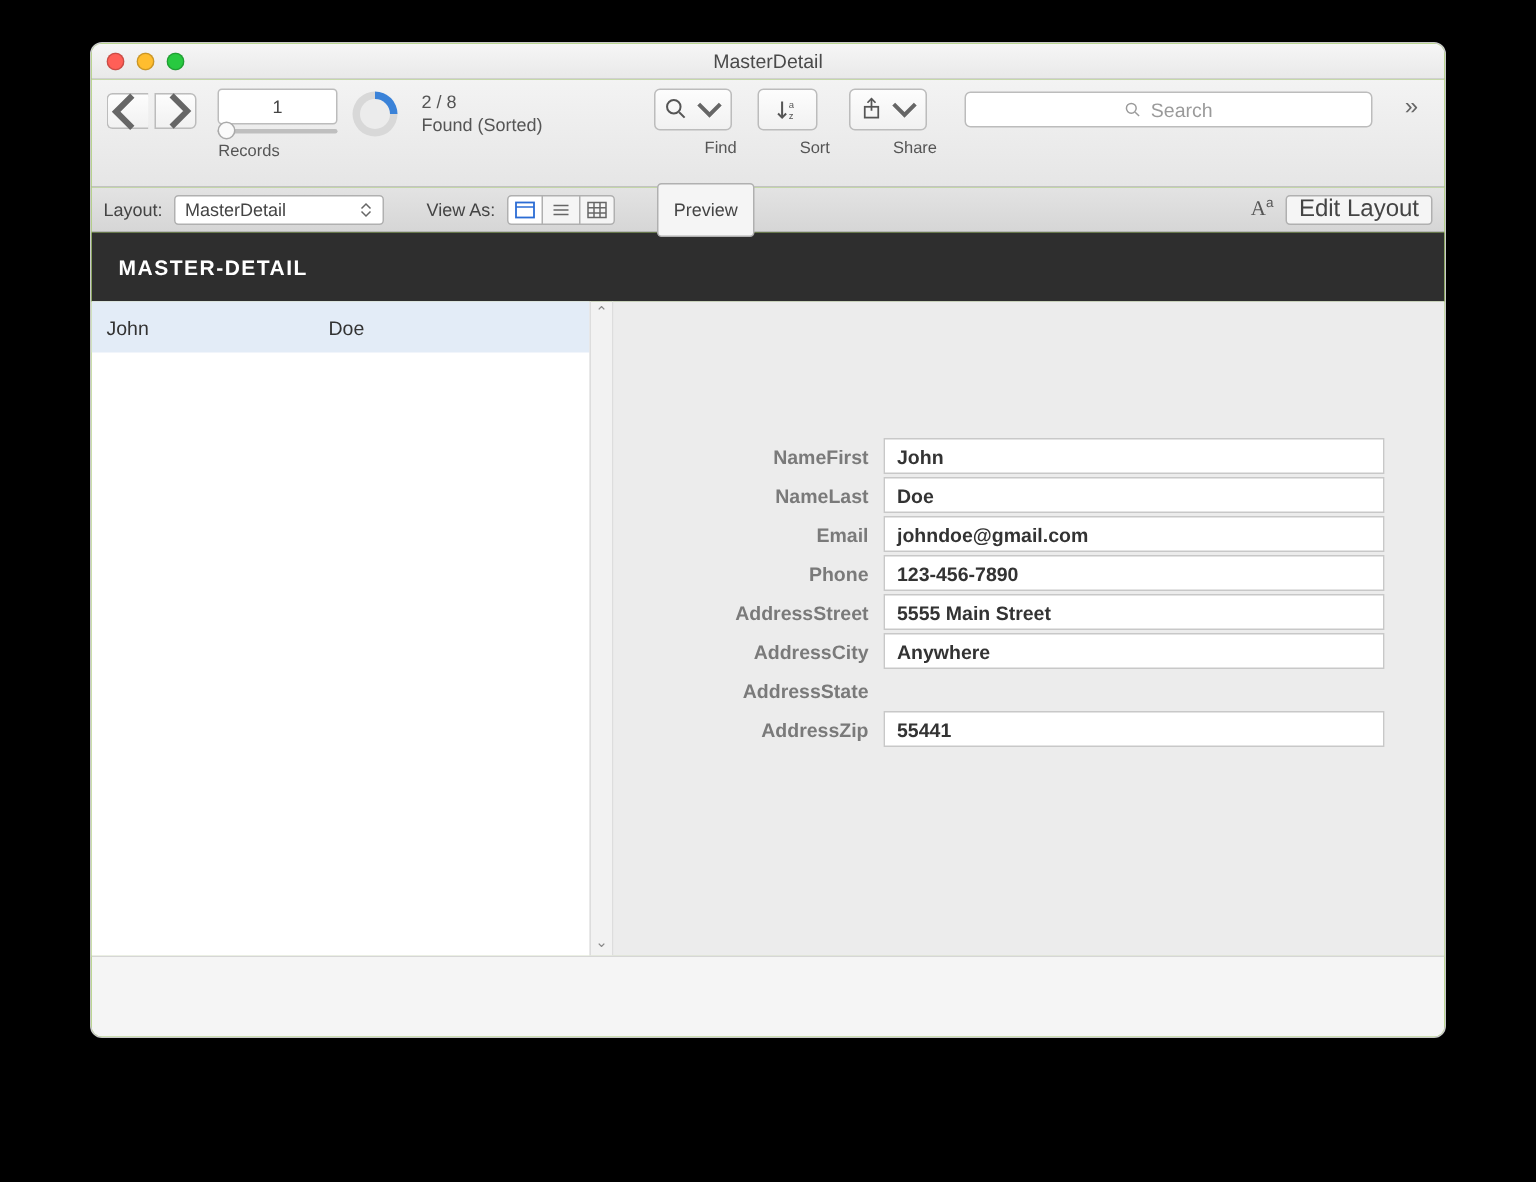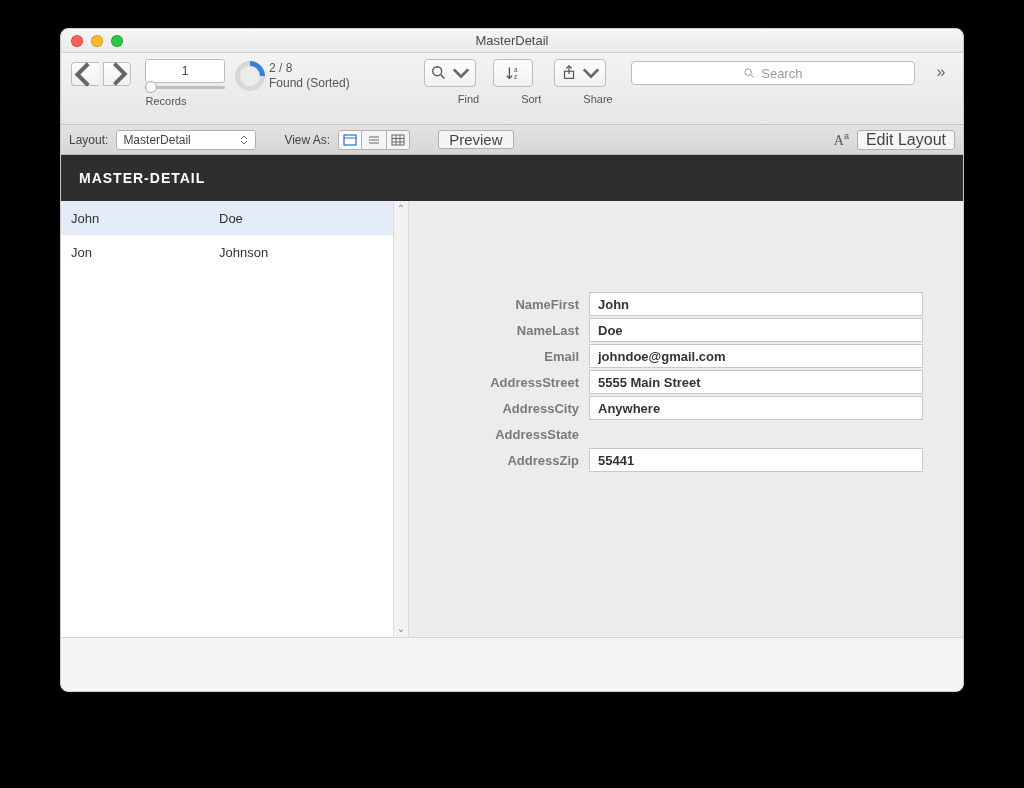--- a/index.html
+++ b/index.html
@@ -128,23 +128,23 @@
     width: 24px; height: 20px;
     border: 1px solid #b0b0b0;
     background: #f5f5f5;
     display: inline-flex; align-items: center; justify-content: center;
   }
   .view-btn:first-of-type { border-radius: 3px 0 0 3px; }
   .view-btn:last-of-type { border-radius: 0 3px 3px 0; }
   .view-btn.active { background: #fff; }
   .view-btn svg { width: 14px; height: 12px; }
   .preview-btn {
-    height: 19px; padding: 0 10px;
+    height: 36px; padding: 0 10px;
     border: 1px solid #b0b0b0; border-radius: 3px;
-    background: #f5f5f5; font-size: 15px;
+    background: #f5f5f5; font-size: 12px;
     display: inline-flex; align-items: center;
   }
   .layoutbar-spacer { flex: 1; }
   .aa { font-size: 14px; color: #555; font-family: Georgia, serif; }
   .edit-layout {
     height: 20px; padding: 0 8px;
     border: 1px solid #b0b0b0; border-radius: 3px;
     background: #f5f5f5; font-size: 16px;
   }
   
@@ -255,21 +255,21 @@
         <div style="display:flex;flex-direction:column;align-items:center;">
           <div class="record-box">1</div>
           <div class="slider-track">
             <div class="slider-thumb"></div>
           </div>
         </div>
       </div>
       <div class="tool-label">Records</div>
     </div>
 
-    <div style="display:flex;align-items:center;gap:4px;margin-left:4px;margin-top:2px;justify-content:space-between;">
+    <div style="display:flex;align-items:center;gap:16px;margin-left:4px;margin-top:2px;justify-content:space-between;">
       <div class="pie"></div>
       <div>
         <div class="found-text">2 / 8</div>
         <div class="found-text">Found (Sorted)</div>
       </div>
     </div>
 
     <div class="toolbar-spacer"></div>
 
     <div class="tool-group">
@@ -366,43 +366,43 @@
   <div class="header-strip">
     <span>MASTER-DETAIL</span>
   </div>
 
   <div class="content">
     <div class="master" id="master-list">
         <div class="master-row selected">
           <div class="col1">John</div>
           <div class="col2">Doe</div>
         </div>
-        <div class="master-row">
-          <div class="col1">Jon</div>
-          <div class="col2">Johnson</div>
-        </div>
       </div>
     <div class="scrollbar">
       <div class="arrow">⌃</div>
       <div class="arrow">⌄</div>
     </div>
     <div class="detail" id="detail-pane">
         <div class="field-row">
           <div class="field-label">NameFirst</div>
           <div class="field-input">John</div>
         </div>
         <div class="field-row">
           <div class="field-label">NameLast</div>
           <div class="field-input">Doe</div>
         </div>
         <div class="field-row">
           <div class="field-label">Email</div>
           <div class="field-input">johndoe@gmail.com</div>
         </div>
         <div class="field-row">
+          <div class="field-label">Phone</div>
+          <div class="field-input">123-456-7890</div>
+        </div>
+        <div class="field-row">
           <div class="field-label">AddressStreet</div>
           <div class="field-input">5555 Main Street</div>
         </div>
         <div class="field-row">
           <div class="field-label">AddressCity</div>
           <div class="field-input">Anywhere</div>
         </div>
         <div class="field-row">
           <div class="field-label">AddressState</div>
         </div>

